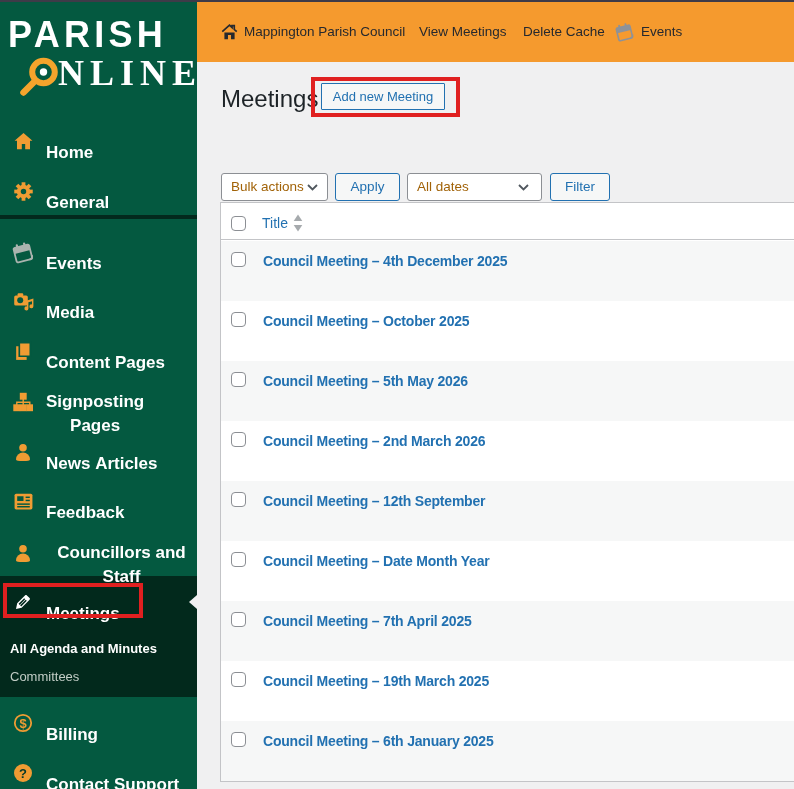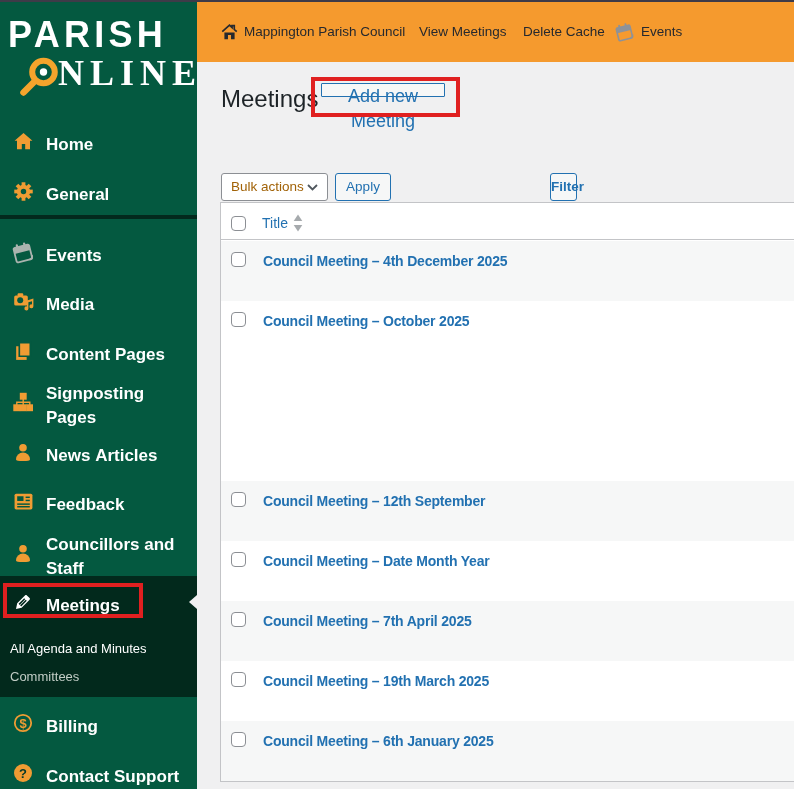--- a/index.html
+++ b/index.html
@@ -11,30 +11,30 @@
 
 #sidebar { left:0; top:2px; width:197px; height:787px; background:#045940; }
 #darkblock { left:0; top:576px; width:197px; height:121px; background:#02291c; }
 #sep { left:0; top:215px; width:197px; height:4px; background:#03291d; }
 #menuarrow { left:189px; top:595px; width:0; height:0; border-top:7px solid transparent; border-bottom:7px solid transparent; border-right:8px solid #f0f0f1; }
 
 #logo-parish { left:8px; top:14px; color:#fff; font-size:36px; font-weight:bold; letter-spacing:4.3px; }
 #logo-nline { left:58px; top:52px; color:#fff; font-size:36px; font-weight:bold; letter-spacing:6px;font-family:Liberation Serif, serif; }
 
 .mi { position:absolute; left:0; width:197px; color:#fff; font-size:17px; font-weight:bold; line-height:24px; }
-.mi .label { position:absolute; left:46px; top:4px; }
+.mi .label { position:absolute; left:46px; top:12px;text-align:center; }
 .mi svg { position:absolute; left:14px; }
 .sub { position:absolute; left:10px; color:#fff; font-size:13px; }
 
 #topbar { left:197px; top:2px; width:597px; height:60px; background:#f59a2e; color:#26292e; font-size:13.5px; }
 #topbar .tbi { position:absolute; top:0; height:60px; line-height:60px; white-space:nowrap; }
 
 #content { left:197px; top:62px; width:597px; height:727px; background:#f0f0f1; }
 h1.pagetitle { position:absolute; left:24px; top:23px; font-size:24px; font-weight:400; color:#1d2327; }
-#addnew { position:absolute; left:124px; top:21px; width:124px; height:14px; border:1px solid #2271b1; border-radius:1px; background:#f6f7f7; color:#2271b1; font-size:18px; text-align:center; line-height:25px; }
+#addnew { position:absolute; left:124px; top:21px; width:124px; height:27px; border:1px solid #2271b1; border-radius:1px; background:#f6f7f7; color:#2271b1; font-size:13px; text-align:center; line-height:25px; }
 .redbox { position:absolute; border:4.5px solid #e02020; }
 #redbox1 { left:114px; top:15px; width:149px; height:40px; }
 #redbox2 { left:3px; top:583px; width:140px; height:35px; }
 #sublinks { position:absolute; left:24px; top:67px; font-size:13px; color:#50575e; }
 #sublinks b { color:#000; }
 #sublinks a { color:#2271b1; text-decoration:none; }
 #sublinks .sepr { color:#8c8f94; padding:0 4px; }
 
 .ctl { position:absolute; top:111px; height:28px; font-size:13.5px; border-radius:3px; }
 .select { border:1px solid #8c8f94; background:#fff; color:#a16207; line-height:26px; padding-left:9px; }
@@ -165,21 +165,21 @@
       </g>
     </svg>
     <span class="label">Councillors and Staff</span>
   </div>
 <div class="mi" style="top:590px">
     <svg width="20" height="20" viewBox="0 0 20 20" style="top:2px;left:13px">
       <path fill="#fff" d="M13.9 3.4 l2.7 2.7 c.5 .5 .4 1.2 0 1.6 l-8 8 -5.6 1.2 1.2 -5.6 8 -8 c.4 -.4 1.2 -.4 1.7 .1 Z M11.2 6.2 l-5.6 5.6 1.1 1.1 5.5 -5.6 Z M8.2 14.4 l5.6 -5.6 -1.1 -1.1 -5.6 5.6 Z"></path>
     </svg>
     <span class="label">Meetings</span>
   </div>
-<div class="sub" style="top:641px; font-weight:normal;">All Agenda and Minutes</div>
+<div class="sub" style="top:641px; font-weight:bold;">All Agenda and Minutes</div>
 <div class="sub" style="top:669px; color:#c2cdc6; font-weight:normal;">Committees</div>
 <div class="mi" style="top:711px">
     <svg width="20" height="20" viewBox="0 0 20 20" style="top:2px;left:13px">
       <circle cx="10" cy="10" r="8.2" fill="none" stroke="#f09c33" stroke-width="1.8"></circle>
       <text x="10" y="14.5" font-size="13" font-weight="bold" fill="#f09c33" text-anchor="middle" font-family="Liberation Sans">$</text>
     </svg>
     <span class="label">Billing</span>
   </div>
 <div class="mi" style="top:761px">
     <svg width="20" height="20" viewBox="0 0 20 20" style="top:2px;left:13px">
@@ -212,40 +212,51 @@
 </div>
 
 <div class="abs" id="content">
   <h1 class="pagetitle">Meetings</h1>
   <div id="addnew">Add new Meeting</div>
   <div class="redbox" id="redbox1"></div>
 
   <div class="ctl select" style="left:24px; width:107px;">Bulk actions<svg class="chev" width="11" height="7" viewBox="0 0 11 7" style="position:absolute;right:9px;top:10px">
         <polyline points="1,1 5.5,5.5 10,1" fill="none" stroke="#50575e" stroke-width="1.8"></polyline>
       </svg></div>
-  <div class="ctl btn" style="left:138px; width:56px;">Apply</div>
-  <div class="ctl btn" style="left:353px; width:27px;font-weight:bold;">Filter</div>
+  <div class="ctl btn" style="left:138px; width:65px;">Apply</div>
+  <div class="ctl select" style="left:210px; width:135px;">All dates<svg class="chev" width="11" height="7" viewBox="0 0 11 7" style="position:absolute;right:12px;top:10px">
+        <polyline points="1,1 5.5,5.5 10,1" fill="none" stroke="#50575e" stroke-width="1.8"></polyline>
+      </svg></div>
+  <div class="ctl btn" style="left:353px; width:60px;">Filter</div>
 
   <div id="tablebox">
     <div class="thead">
       <div class="cb" style="top:13px"></div>
       <span class="titlehead">Title</span>
       <svg class="sorticons" width="10" height="18" viewBox="0 0 10 18">
           <path d="M5 0.5 L9.3 7 H0.7 Z" fill="#a6aaad"></path>
           <path d="M5 17.5 L0.7 11 h8.6 Z" fill="#a6aaad"></path>
         </svg>
     </div>
     <div class="row alt" style="top:38px">
         <div class="cb" style="top:11px"></div>
         <span class="rowtitle">Council Meeting – 4th December 2025</span>
       </div>
     <div class="row" style="top:98px">
         <div class="cb" style="top:11px"></div>
         <span class="rowtitle">Council Meeting – October 2025</span>
       </div>
+    <div class="row alt" style="top:158px">
+        <div class="cb" style="top:11px"></div>
+        <span class="rowtitle">Council Meeting – 5th May 2026</span>
+      </div>
+    <div class="row" style="top:218px">
+        <div class="cb" style="top:11px"></div>
+        <span class="rowtitle">Council Meeting – 2nd March 2026</span>
+      </div>
     <div class="row alt" style="top:278px">
         <div class="cb" style="top:11px"></div>
         <span class="rowtitle">Council Meeting – 12th September</span>
       </div>
     <div class="row" style="top:338px">
         <div class="cb" style="top:11px"></div>
         <span class="rowtitle">Council Meeting – Date Month Year</span>
       </div>
     <div class="row alt" style="top:398px">
         <div class="cb" style="top:11px"></div>

